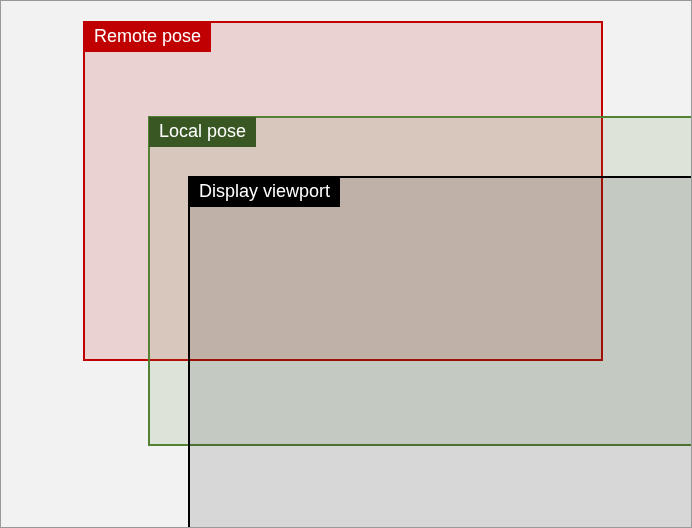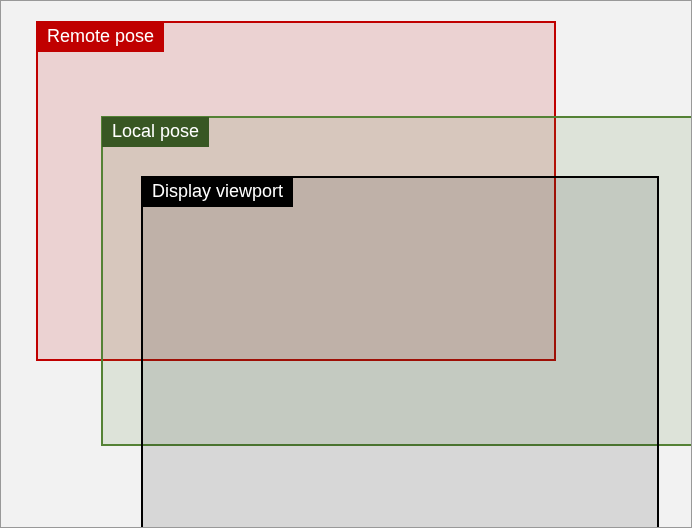--- a/index.html
+++ b/index.html
@@ -12,20 +12,21 @@
       height: 528px;
       background: #f2f2f2;
       font-family: 'Segoe UI', Arial, sans-serif;
       position: relative;
       border: 1px solid #999;
     }
     .box {
       position: absolute;
       border-width: 2px;
       border-style: solid;
+      margin-left: 47px;
     }
     .label {
       position: absolute;
       top: -1px;
       left: -1px;
       color: #fff;
       font-size: 18px;
       padding: 4px 10px 5px 10px;
       white-space: nowrap;
     }

